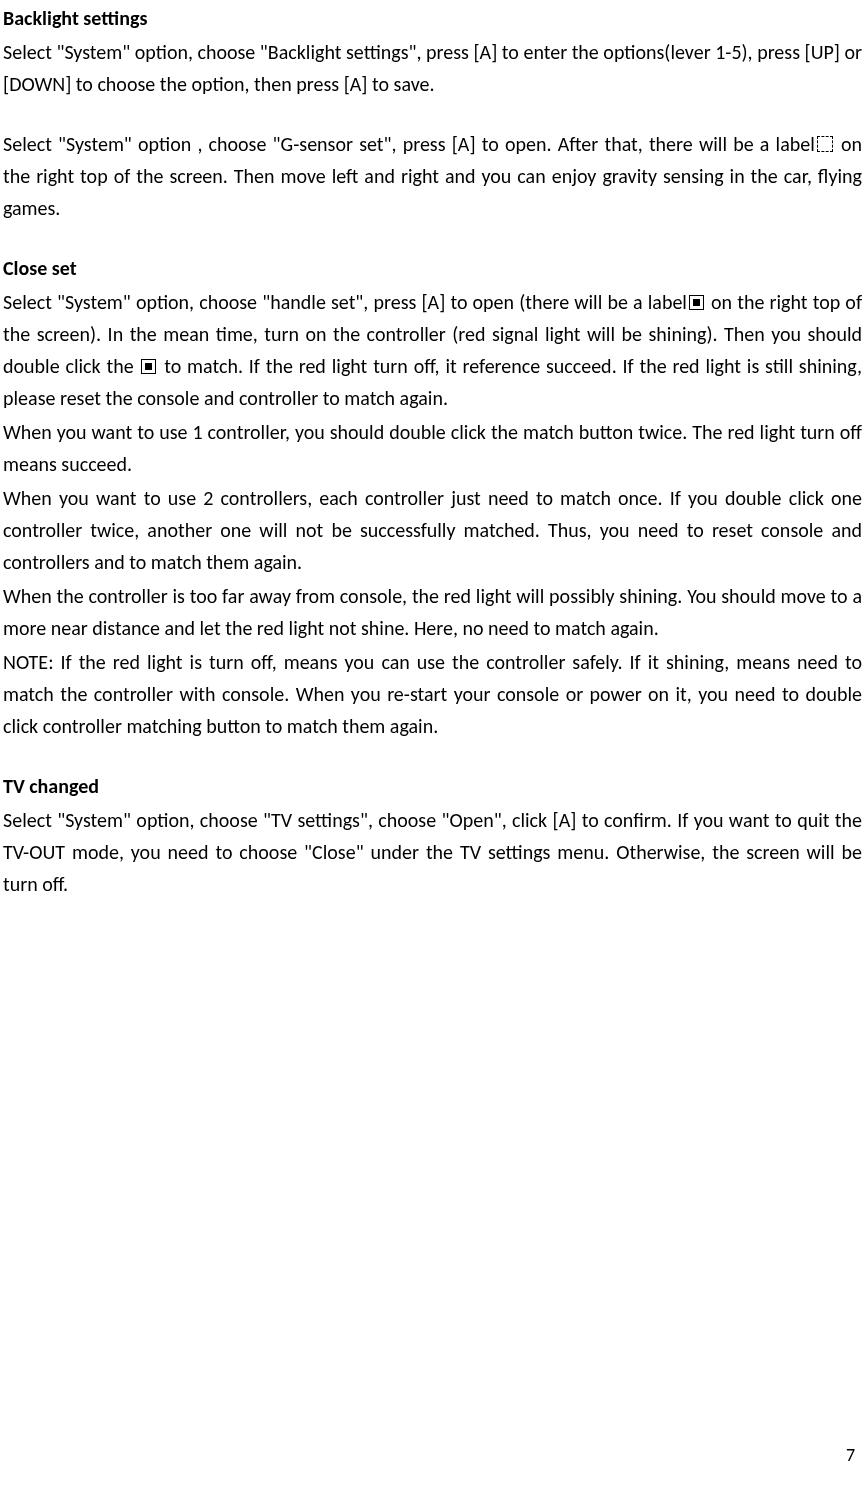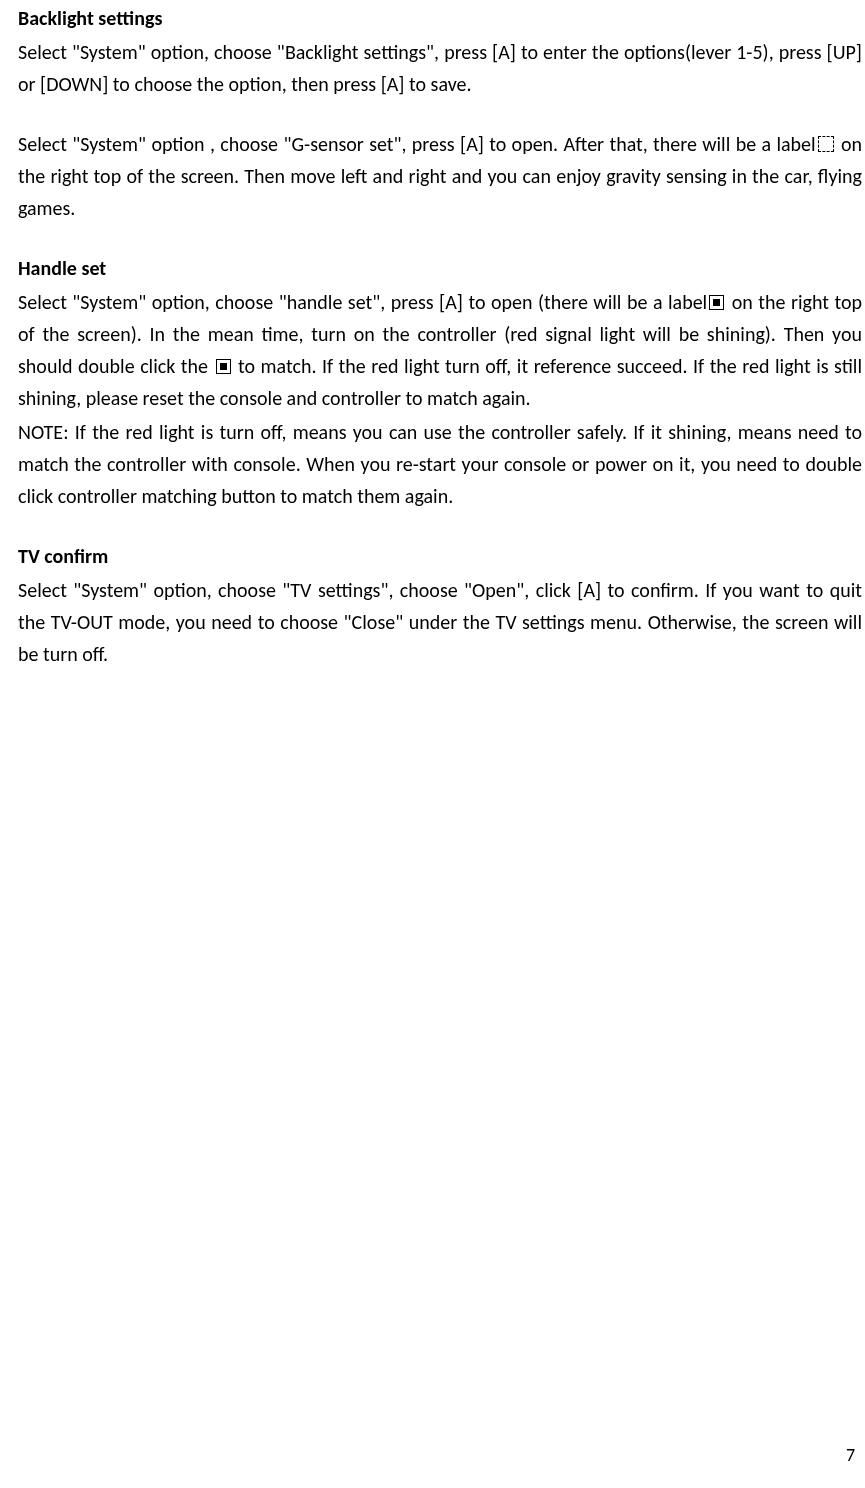--- a/index.html
+++ b/index.html
@@ -12,21 +12,21 @@
       font-size: 20px;
       line-height: 1.6;
       color: #000;
       background: #fff;
       width: 865px;
       height: 1488px;
       padding: 2px 0 0 0;
       position: relative;
     }
     .content {
-      padding: 0 3px 0 18px;
+      padding: 0 3px 0 3px;
     }
     .heading {
       font-weight: bold;
       margin-bottom: 2px;
     }
     .paragraph {
       text-align: justify;
       text-justify: inter-word;
       margin-bottom: 2px;
     }
@@ -79,26 +79,29 @@
   <div class="paragraph">Select "System" option, choose "Backlight settings", press [A] to enter the options(lever 1-5), press [UP] or [DOWN] to choose the option, then press [A] to save.</div>
 
   <div class="spacer"></div>
 
   <div class="paragraph">
     <span>Select "System" option , choose "G-sensor set", press [A] to open. After that, there will be a label</span><span class="inline-icon"></span><span> on the right top of the screen. Then move left and right and you can enjoy gravity sensing in the car, flying games.</span>
   </div>
 
   <div class="spacer"></div>
 
-  <div class="heading">Handle set</div>
+  <div class="heading">Close set</div>
   <div class="paragraph">
     <span>Select "System" option, choose "handle set", press [A] to open (there will be a label</span><span class="inline-icon-solid"></span><span> on the right top of the screen). In the mean time, turn on the controller (red signal light will be shining). Then you should double click the </span><span class="inline-icon-solid"></span><span> to match. If the red light turn off, it reference succeed. If the red light is still shining, please reset the console and controller to match again.</span>
   </div>
+  <div class="paragraph">When you want to use 1 controller, you should double click the match button twice. The red light turn off means succeed.</div>
+  <div class="paragraph">When you want to use 2 controllers, each controller just need to match once. If you double click one controller twice, another one will not be successfully matched. Thus, you need to reset console and controllers and to match them again.</div>
+  <div class="paragraph">When the controller is too far away from console, the red light will possibly shining. You should move to a more near distance and let the red light not shine. Here, no need to match again.</div>
   <div class="paragraph">NOTE: If the red light is turn off, means you can use the controller safely. If it shining, means need to match the controller with console. When you re-start your console or power on it, you need to double click controller matching button to match them again.</div>
 
   <div class="spacer"></div>
 
-  <div class="heading">TV confirm</div>
+  <div class="heading">TV changed</div>
   <div class="paragraph">Select "System" option, choose "TV settings", choose "Open", click [A] to confirm. If you want to quit the TV-OUT mode, you need to choose "Close" under the TV settings menu. Otherwise, the screen will be turn off.</div>
 
 </div>
 
 <div class="page-number">7</div>
 
 </body></html>

